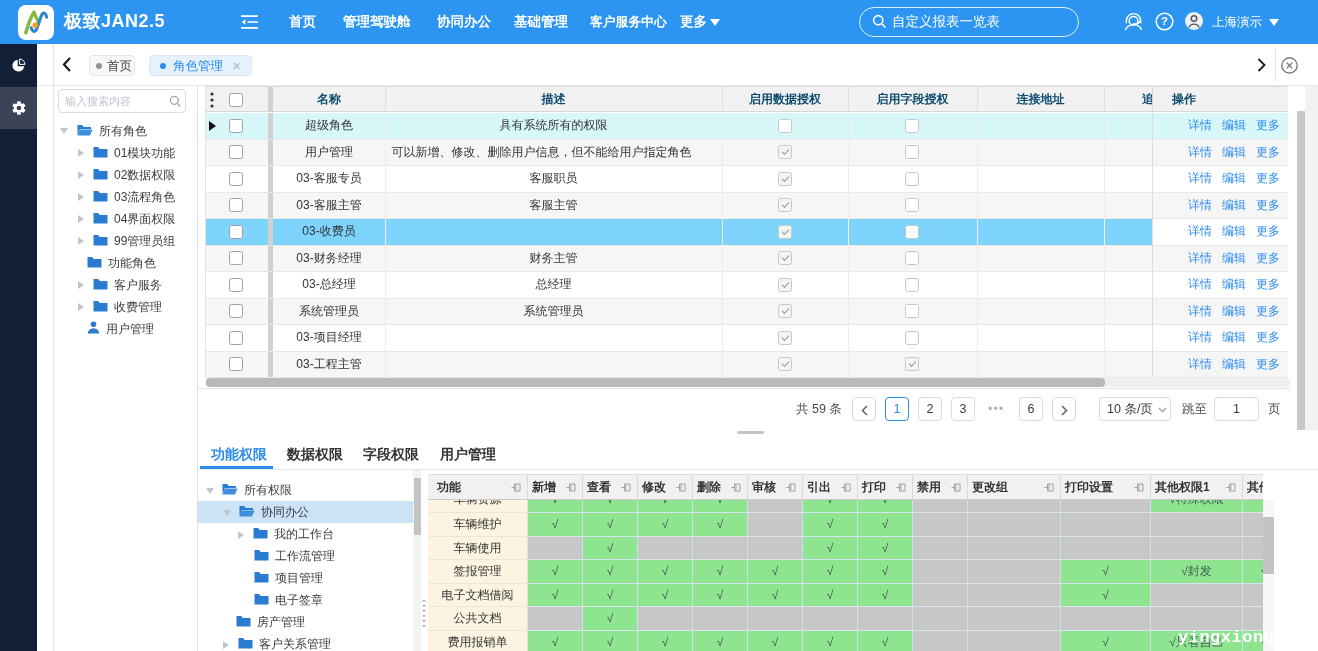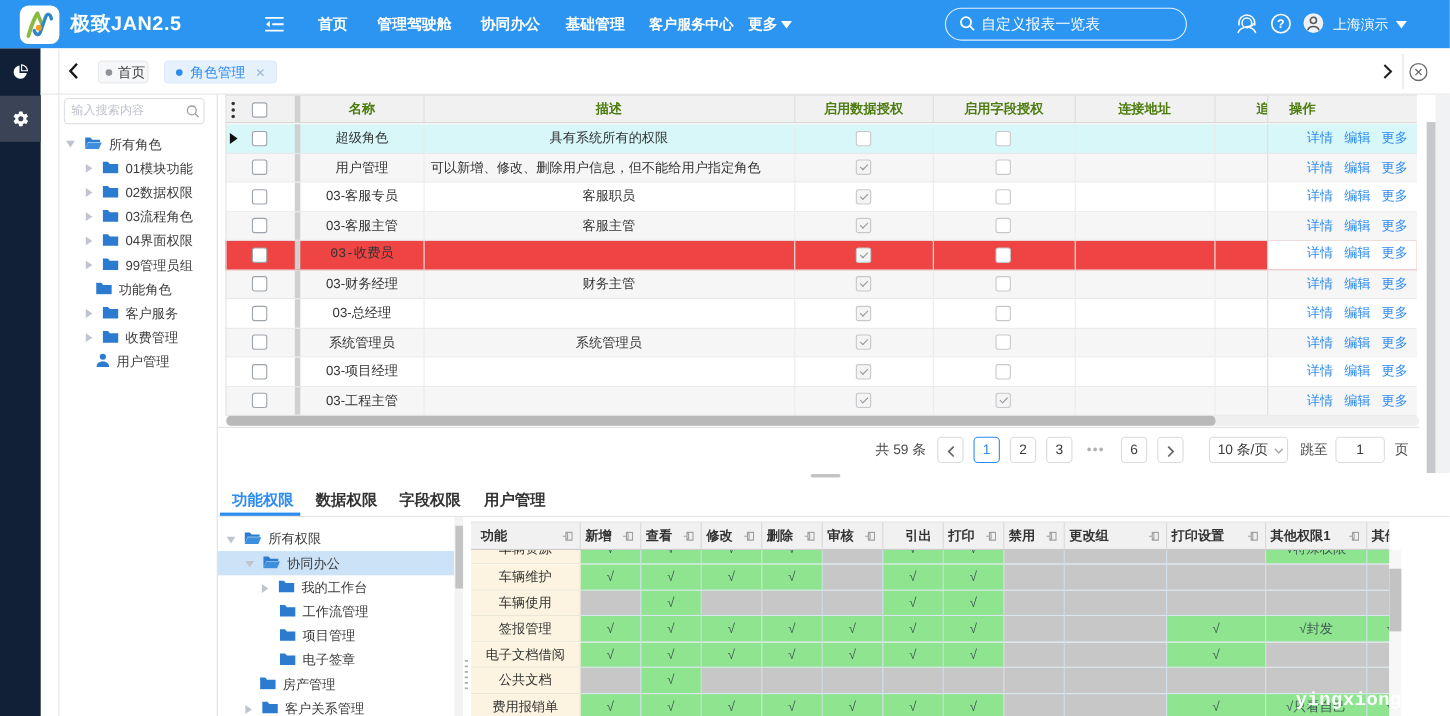--- a/index.html
+++ b/index.html
@@ -173,21 +173,21 @@
     <div class="abs trow" style="left:0;top:295.5px;width:197px;"><span class="tarr arr-r" style="margin-left:78px;"></span><span style="margin-left:9px;"><svg width="15" height="12" viewBox="0 0 15 12" style="vertical-align:-1px;">
           <path d="M0.5 1 h4.6 l1.7 2 h7.7 v8.5 h-14 z" fill="#2b7cd0"></path>
         </svg></span><span style="margin-left:6px;">收费管理</span></div>
     <div class="abs trow" style="left:0;top:317.5px;width:197px;"><span style="margin-left:87px;"><svg width="13" height="13" viewBox="0 0 14 14" style="vertical-align:-1px;">
           <circle cx="7" cy="3.6" r="3" fill="#2b7cd0"></circle>
           <path d="M0.8 13.5 a6.2 5.6 0 0 1 12.4 0 z" fill="#2b7cd0"></path>
         </svg></span><span style="margin-left:6px;">用户管理</span></div>
   </div>
 
 <div class="abs" id="mtable">
-    <div class="mrow" style="top:0;height:26px;background:#f1f1f1;border-top:1px solid #dcdcdc;border-bottom:1px solid #d6d6d6;font-weight:bold;color:#4d7c0f;">
+    <div class="mrow" style="top:0;height:26px;background:#f1f1f1;border-top:1px solid #dcdcdc;border-bottom:1px solid #d6d6d6;font-weight:bold;color:#0c4a6e;">
       <div class="mcell" style="left:0;width:14px;"><svg width="4" height="16" viewBox="0 0 4 16" style="margin-top:5px;">
           <circle cx="2" cy="2" r="1.6" fill="#333"></circle>
           <circle cx="2" cy="8" r="1.6" fill="#333"></circle>
           <circle cx="2" cy="14" r="1.6" fill="#333"></circle>
         </svg></div>
       <span class="cb" style="left:24px;top:5.5px;"></span>
       <div class="mcell" style="left:63px;width:5px;background:#d0d0d0;"></div>
       <div class="mcell" style="left:68px;width:112px;line-height:25px;">名称</div>
       <div class="mcell" style="left:180px;width:337px;line-height:25px;">描述</div>
       <div class="mcell" style="left:517px;width:126px;line-height:25px;">启用数据授权</div>
@@ -251,21 +251,21 @@
       <div class="mcell" style="left:180px;width:337px;line-height:25px;">客服主管</div>
       <span class="cbd ck" style="left:573px;top:5.5px;"></span>
       <span class="cbd" style="left:700px;top:5.5px;background:#fff;"></span>
       <div style="position:absolute;left:180px;top:0;width:1px;height:100%;background:#ececec;"></div>
       <div style="position:absolute;left:517px;top:0;width:1px;height:100%;background:#ececec;"></div>
       <div style="position:absolute;left:643px;top:0;width:1px;height:100%;background:#ececec;"></div>
       <div style="position:absolute;left:772px;top:0;width:1px;height:100%;background:#ececec;"></div>
       <div style="position:absolute;left:899px;top:0;width:1px;height:100%;background:#ececec;"></div>
       <div class="mcell" style="left:947px;width:136px;line-height:25px;text-align:left;background:#f6f6f7;border-left:1px solid #ddd;padding-left:19px;"><span class="oplink">详情</span><span class="oplink" style="margin-left:10px;">编辑</span><span class="oplink" style="margin-left:10px;">更多</span><span class="caret-b"></span></div>
     </div>
-    <div class="mrow" style="top:133px;height:26.5px;background:#ef4444;border-bottom:1px solid #e8e8e8;color:#333;font-family:Liberation Mono, monospace;">
+    <div class="mrow" style="top:133px;height:26.5px;background:#7dd3fc;border-bottom:1px solid #e8e8e8;color:#333;">
       <span class="cb" style="left:24px;top:5.5px;"></span>
       <div class="mcell" style="left:63px;width:5px;background:#d0d0d0;"></div>
       <div class="mcell" style="left:68px;width:112px;line-height:25px;">03-收费员</div>
       <span class="cbd ck" style="left:573px;top:5.5px;"></span>
       <span class="cbd" style="left:700px;top:5.5px;background:#fff;"></span>
       <div style="position:absolute;left:180px;top:0;width:1px;height:100%;background:#ececec;"></div>
       <div style="position:absolute;left:517px;top:0;width:1px;height:100%;background:#ececec;"></div>
       <div style="position:absolute;left:643px;top:0;width:1px;height:100%;background:#ececec;"></div>
       <div style="position:absolute;left:772px;top:0;width:1px;height:100%;background:#ececec;"></div>
       <div style="position:absolute;left:899px;top:0;width:1px;height:100%;background:#ececec;"></div>
@@ -282,20 +282,21 @@
       <div style="position:absolute;left:517px;top:0;width:1px;height:100%;background:#ececec;"></div>
       <div style="position:absolute;left:643px;top:0;width:1px;height:100%;background:#ececec;"></div>
       <div style="position:absolute;left:772px;top:0;width:1px;height:100%;background:#ececec;"></div>
       <div style="position:absolute;left:899px;top:0;width:1px;height:100%;background:#ececec;"></div>
       <div class="mcell" style="left:947px;width:136px;line-height:25px;text-align:left;background:#f6f6f7;border-left:1px solid #ddd;padding-left:19px;"><span class="oplink">详情</span><span class="oplink" style="margin-left:10px;">编辑</span><span class="oplink" style="margin-left:10px;">更多</span><span class="caret-b"></span></div>
     </div>
     <div class="mrow" style="top:186px;height:26.5px;background:#fff;border-bottom:1px solid #e8e8e8;color:#333;">
       <span class="cb" style="left:24px;top:5.5px;"></span>
       <div class="mcell" style="left:63px;width:5px;background:#d0d0d0;"></div>
       <div class="mcell" style="left:68px;width:112px;line-height:25px;">03-总经理</div>
+      <div class="mcell" style="left:180px;width:337px;line-height:25px;">总经理</div>
       <span class="cbd ck" style="left:573px;top:5.5px;"></span>
       <span class="cbd" style="left:700px;top:5.5px;background:#fff;"></span>
       <div style="position:absolute;left:180px;top:0;width:1px;height:100%;background:#ececec;"></div>
       <div style="position:absolute;left:517px;top:0;width:1px;height:100%;background:#ececec;"></div>
       <div style="position:absolute;left:643px;top:0;width:1px;height:100%;background:#ececec;"></div>
       <div style="position:absolute;left:772px;top:0;width:1px;height:100%;background:#ececec;"></div>
       <div style="position:absolute;left:899px;top:0;width:1px;height:100%;background:#ececec;"></div>
       <div class="mcell" style="left:947px;width:136px;line-height:25px;text-align:left;background:#fff;border-left:1px solid #ddd;padding-left:19px;"><span class="oplink">详情</span><span class="oplink" style="margin-left:10px;">编辑</span><span class="oplink" style="margin-left:10px;">更多</span><span class="caret-b"></span></div>
     </div>
     <div class="mrow" style="top:212.5px;height:26.5px;background:#f6f6f7;border-bottom:1px solid #e8e8e8;color:#333;">
@@ -426,21 +427,21 @@
         </svg></div>
       <div class="pcell" style="left:210px;width:55px;text-align:left;color:#333;line-height:25px;border-right:1px solid #d9d9d9;"><span style="margin-left:4px;">修改</span><svg width="10" height="9" viewBox="0 0 10 9" style="float:right;margin:8px 6px 0 0;">
           <path d="M0.5 4.5 h3 M3.5 1 h5.5 v7 h-5.5 z M3.5 1 l1.5 1.5 v4 l-1.5 1.5" stroke="#a0a0a0" fill="none"></path>
         </svg></div>
       <div class="pcell" style="left:265px;width:55px;text-align:left;color:#333;line-height:25px;border-right:1px solid #d9d9d9;"><span style="margin-left:4px;">删除</span><svg width="10" height="9" viewBox="0 0 10 9" style="float:right;margin:8px 6px 0 0;">
           <path d="M0.5 4.5 h3 M3.5 1 h5.5 v7 h-5.5 z M3.5 1 l1.5 1.5 v4 l-1.5 1.5" stroke="#a0a0a0" fill="none"></path>
         </svg></div>
       <div class="pcell" style="left:320px;width:55px;text-align:left;color:#333;line-height:25px;border-right:1px solid #d9d9d9;"><span style="margin-left:4px;">审核</span><svg width="10" height="9" viewBox="0 0 10 9" style="float:right;margin:8px 6px 0 0;">
           <path d="M0.5 4.5 h3 M3.5 1 h5.5 v7 h-5.5 z M3.5 1 l1.5 1.5 v4 l-1.5 1.5" stroke="#a0a0a0" fill="none"></path>
         </svg></div>
-      <div class="pcell" style="left:375px;width:55px;text-align:left;color:#333;line-height:25px;border-right:1px solid #d9d9d9;"><span style="margin-left:20px;">引出</span><svg width="10" height="9" viewBox="0 0 10 9" style="float:right;margin:8px 6px 0 0;">
+      <div class="pcell" style="left:375px;width:55px;text-align:left;color:#333;line-height:25px;border-right:1px solid #d9d9d9;"><span style="margin-left:4px;">引出</span><svg width="10" height="9" viewBox="0 0 10 9" style="float:right;margin:8px 6px 0 0;">
           <path d="M0.5 4.5 h3 M3.5 1 h5.5 v7 h-5.5 z M3.5 1 l1.5 1.5 v4 l-1.5 1.5" stroke="#a0a0a0" fill="none"></path>
         </svg></div>
       <div class="pcell" style="left:430px;width:55px;text-align:left;color:#333;line-height:25px;border-right:1px solid #d9d9d9;"><span style="margin-left:4px;">打印</span><svg width="10" height="9" viewBox="0 0 10 9" style="float:right;margin:8px 6px 0 0;">
           <path d="M0.5 4.5 h3 M3.5 1 h5.5 v7 h-5.5 z M3.5 1 l1.5 1.5 v4 l-1.5 1.5" stroke="#a0a0a0" fill="none"></path>
         </svg></div>
       <div class="pcell" style="left:485px;width:55px;text-align:left;color:#333;line-height:25px;border-right:1px solid #d9d9d9;"><span style="margin-left:4px;">禁用</span><svg width="10" height="9" viewBox="0 0 10 9" style="float:right;margin:8px 6px 0 0;">
           <path d="M0.5 4.5 h3 M3.5 1 h5.5 v7 h-5.5 z M3.5 1 l1.5 1.5 v4 l-1.5 1.5" stroke="#a0a0a0" fill="none"></path>
         </svg></div>
       <div class="pcell" style="left:540px;width:93px;text-align:left;color:#333;line-height:25px;border-right:1px solid #d9d9d9;"><span style="margin-left:4px;">更改组</span><svg width="10" height="9" viewBox="0 0 10 9" style="float:right;margin:8px 6px 0 0;">
           <path d="M0.5 4.5 h3 M3.5 1 h5.5 v7 h-5.5 z M3.5 1 l1.5 1.5 v4 l-1.5 1.5" stroke="#a0a0a0" fill="none"></path>

